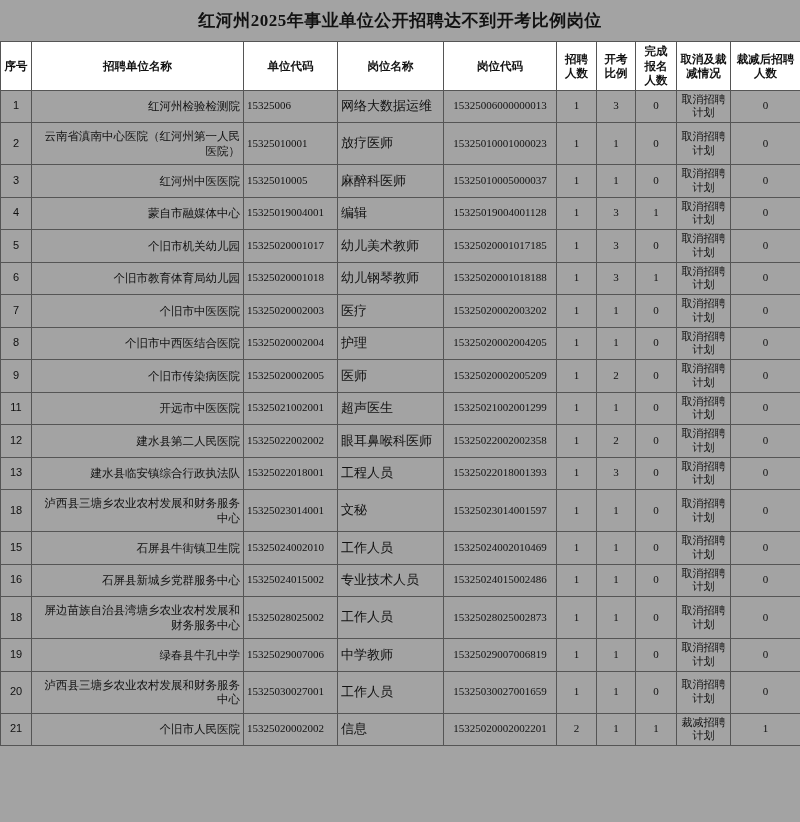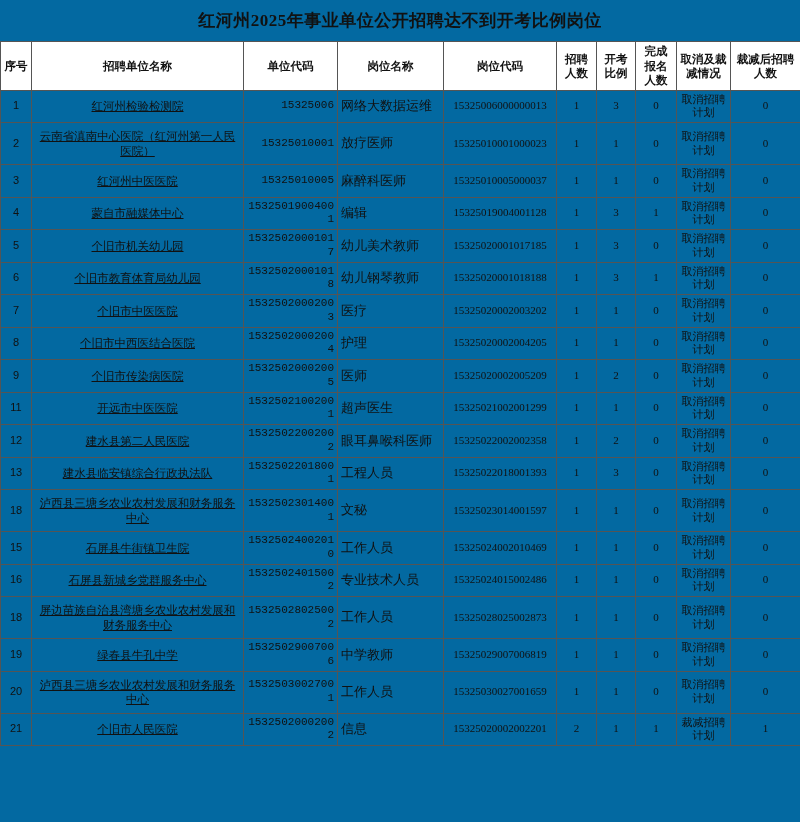--- a/index.html
+++ b/index.html
@@ -12,21 +12,21 @@
     width: 800px;
     height: 822px;
     font-family: "Liberation Serif", "DejaVu Serif", serif;
     color: #1a1a1a;
     overflow: hidden;
   }
   .page {
     width: 800px;
     height: 822px;
     position: relative;
-    background: #0369a1;
+    background: #a3a3a3;
     box-sizing: border-box;
   }
   .title {
     text-align: center;
     font-size: 17px;
     font-weight: bold;
     letter-spacing: 0.5px;
     padding: 11px 0 10px 0;
     line-height: 1.2;
     font-family: "Liberation Serif", "DejaVu Serif", serif;
@@ -61,22 +61,22 @@
   col.c-ucode { width: 94px; }
   col.c-post  { width: 106px; }
   col.c-pcode { width: 113px; }
   col.c-hire  { width: 40px; }
   col.c-ratio { width: 39px; }
   col.c-appl  { width: 41px; }
   col.c-status{ width: 54px; }
   col.c-after { width: 70px; }
 
   td.seq      { text-align: center; font-size: 11px; }
-  td.unit     { text-align: center; padding-left: 5px; font-size: 11.5px; text-decoration: underline; }
-  td.ucode    { text-align: right; padding-left: 5px; font-size: 11px; font-family: Liberation Mono, monospace; }
+  td.unit     { text-align: right; padding-left: 5px; font-size: 11.5px; }
+  td.ucode    { text-align: left; padding-left: 5px; font-size: 11px; font-family: Liberation Serif, serif; }
   td.post     { text-align: left; padding-left: 5px; font-size: 13px; }
   td.pcode    { text-align: center; padding-left: 4px; font-size: 11px; font-family: "Liberation Serif","DejaVu Serif",serif; }
   td.num      { text-align: center; font-size: 11px; font-family: "Liberation Serif","DejaVu Serif",serif; }
   td.status   { text-align: center; font-size: 11px; line-height: 1.2; }
   td.after    { text-align: center; font-size: 11px; font-family: "Liberation Serif","DejaVu Serif",serif; }
 
   tr.r-1 { height: 31px; }
   tr.r-2 { height: 42px; }
 </style>
 </head>

